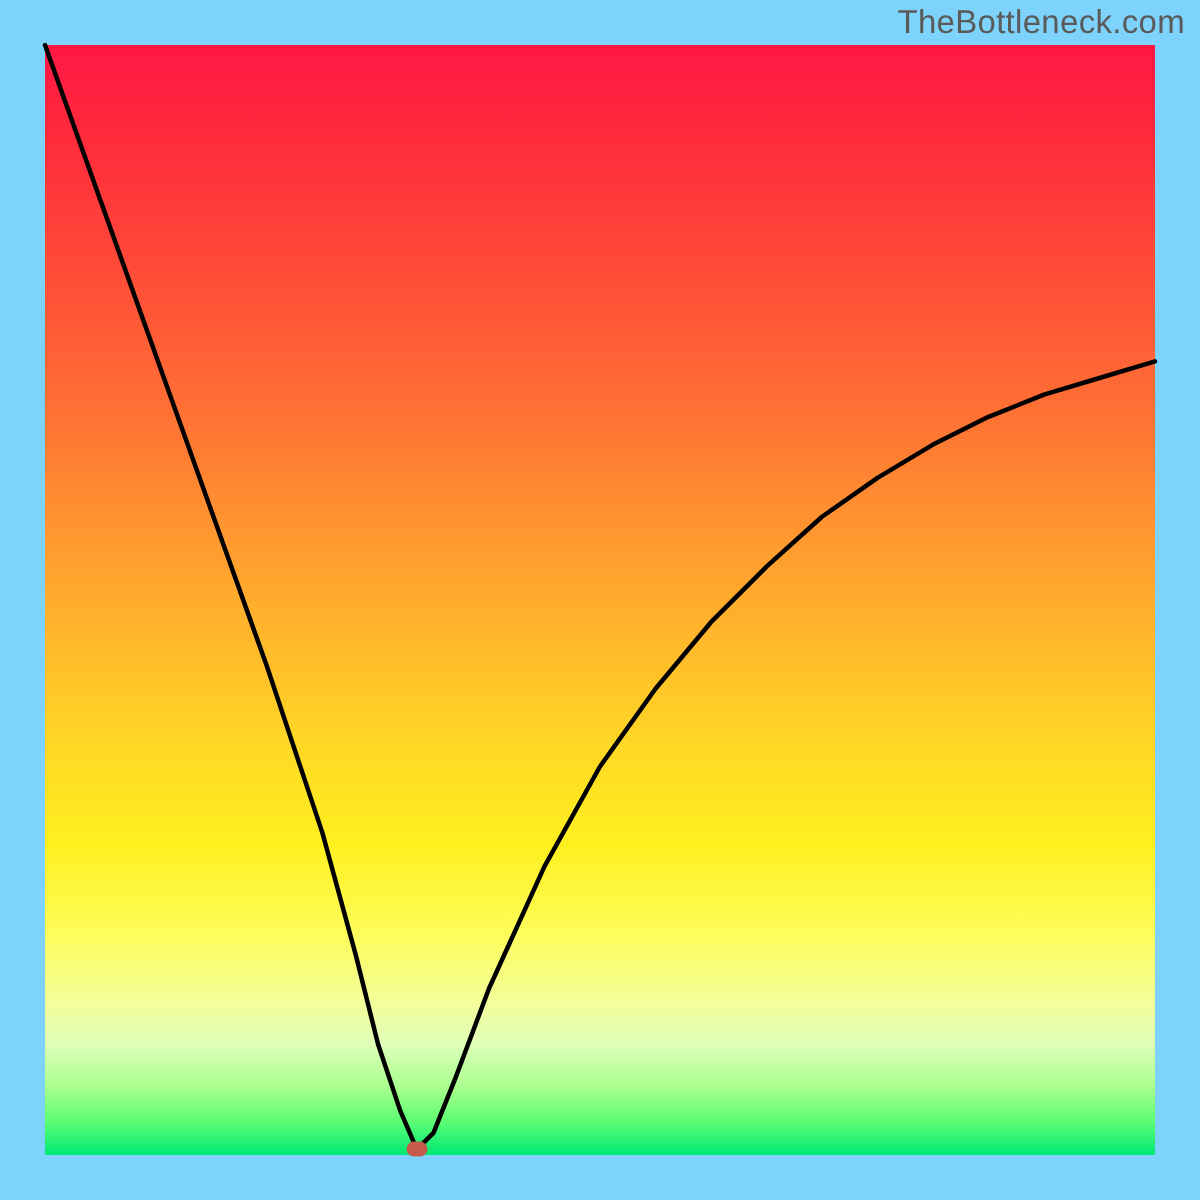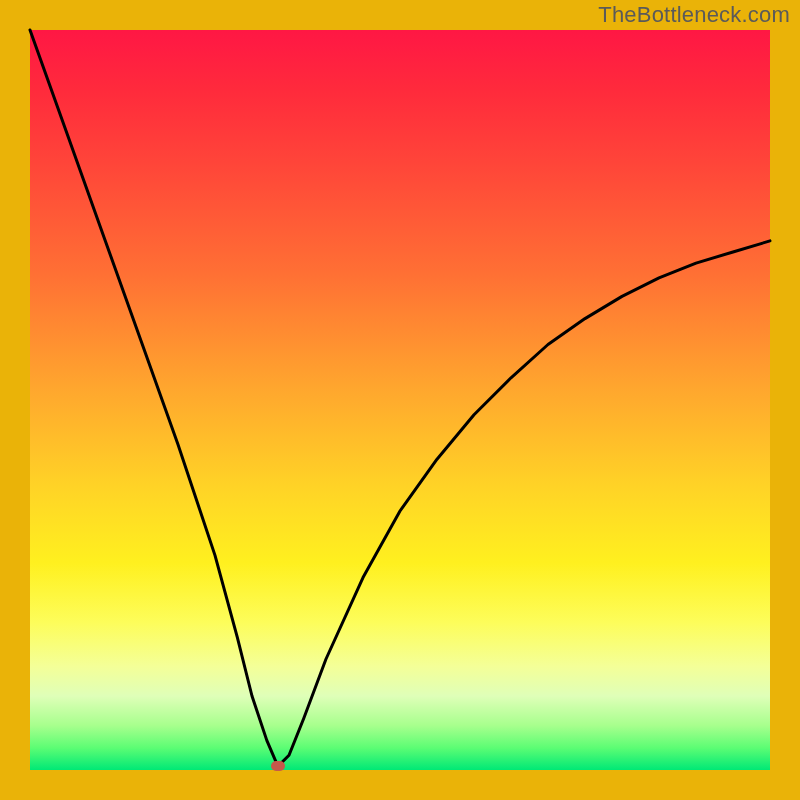--- a/index.html
+++ b/index.html
@@ -1,21 +1,21 @@
 <!DOCTYPE html>
 <html><head>
 <meta charset="utf-8">
 <style>
   * { margin: 0; padding: 0; box-sizing: border-box; }
   html, body { width: 800px; height: 800px; overflow: hidden; background: #000; }
   .frame {
     position: relative;
     width: 800px;
     height: 800px;
-    background: #eab308;
+    background: #7dd3fc;
   }
   .watermark {
     position: absolute;
     top: 2px;
     right: 10px;
     color: #5a5a5a;
     font-family: Arial, Helvetica, sans-serif;
     font-size: 22px;
     letter-spacing: 0.2px;
     z-index: 10;

